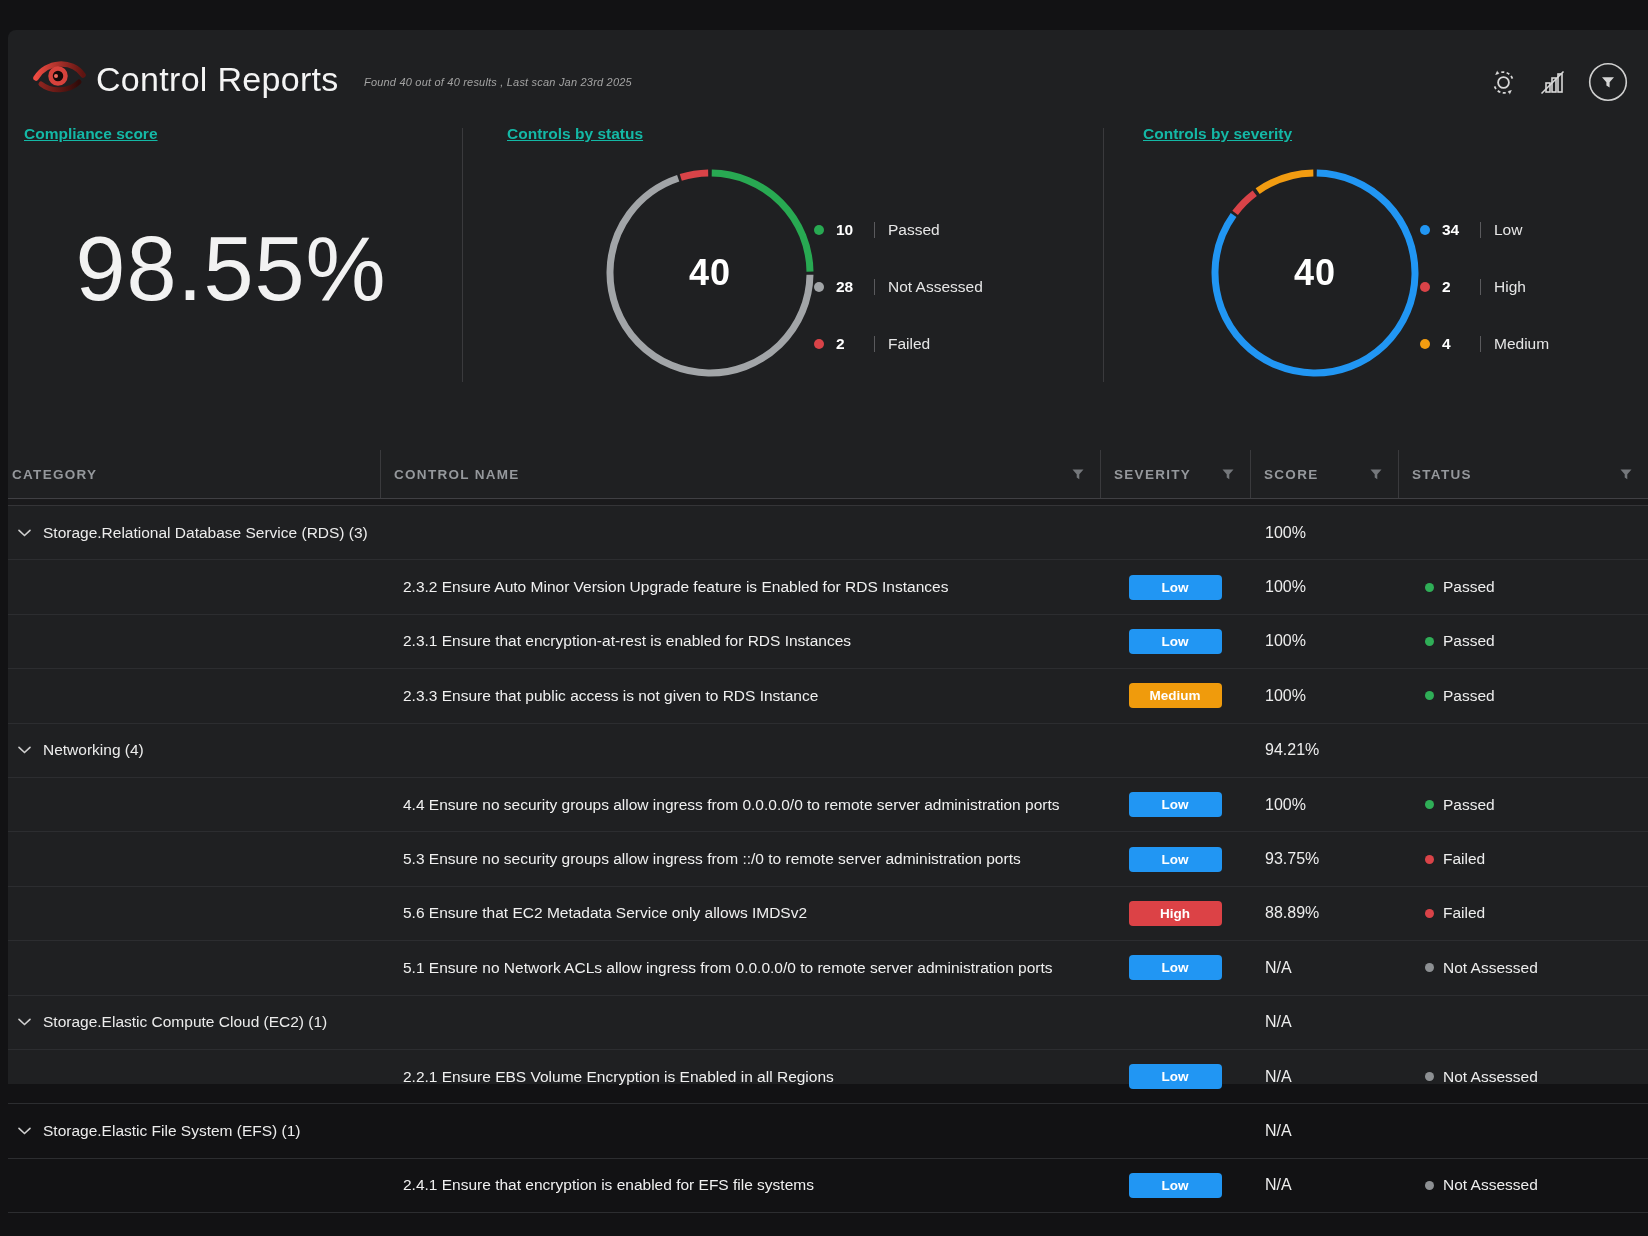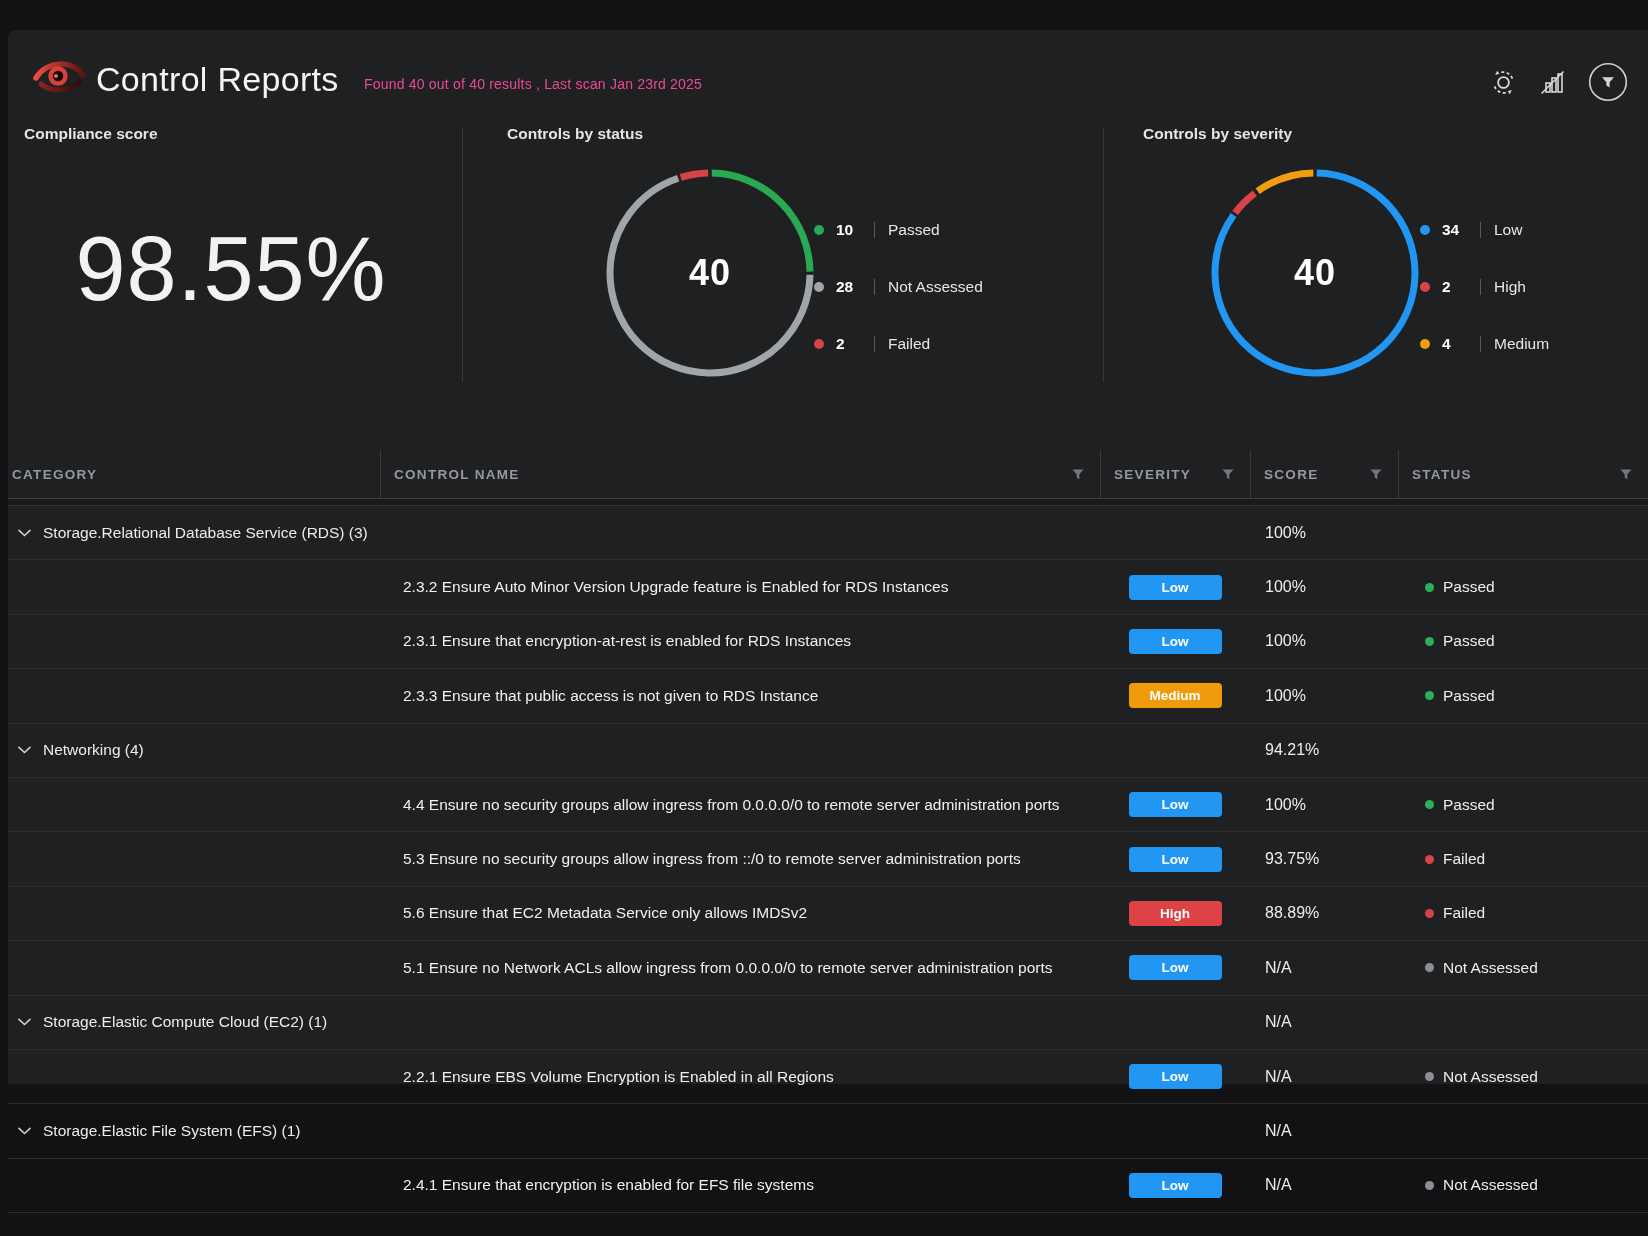--- a/index.html
+++ b/index.html
@@ -2,26 +2,26 @@
 <html><head>
 <meta charset="utf-8">
 <style>
   html,body{margin:0;padding:0;width:1648px;height:1236px;background:#121214;overflow:hidden;
     font-family:"Liberation Sans","DejaVu Sans",sans-serif;-webkit-font-smoothing:antialiased;}
   .main{position:absolute;left:8px;top:30px;width:1640px;height:1054px;background:#1f2022;border-top-left-radius:8px;}
 
   
   .eye-logo{position:absolute;left:24px;top:24px;}
   .title{position:absolute;left:88px;top:30px;font-size:34px;color:#f4f4f4;letter-spacing:.3px;}
-  .subtitle{position:absolute;left:356px;top:46px;font-size:14px;color:#ec4899;letter-spacing:.2px;}
+  .subtitle{position:absolute;left:356px;top:46px;font-style:italic;font-size:11px;color:#a3a3a3;letter-spacing:.2px;}
   .hdr-icons{position:absolute;right:20px;top:32px;display:flex;align-items:center;gap:22px;}
   .hdr-icon{cursor:pointer;display:flex;align-items:center;justify-content:center;}
 
   
-  .panel-label{position:absolute;top:95px;font-size:15.5px;font-weight:bold;color:#e5e5e5;}
+  .panel-label{position:absolute;top:95px;font-size:15.5px;font-weight:bold;color:#14b8a6;text-decoration:underline;}
   #lbl-compliance{left:16px;} #lbl-status{left:499px;} #lbl-severity{left:1135px;}
   .divider-v{position:absolute;top:98px;height:254px;width:1px;background:#3a3a3d;}
   #div1{left:454px;} #div2{left:1095px;}
   .big-score{position:absolute;left:0;top:188px;width:446px;text-align:center;font-size:90px;color:#f2f2f2;letter-spacing:1px;}
   .donut{position:absolute;width:220px;height:220px;}
   #donut-status{left:592px;top:133px;} #donut-severity{left:1197px;top:133px;}
   .donut-num{position:absolute;left:0;top:0;width:220px;height:220px;display:flex;align-items:center;justify-content:center;
     font-size:36px;font-weight:bold;color:#fff;letter-spacing:1px;}
   .legend{position:absolute;top:188px;display:flex;flex-direction:column;gap:33px;}
   #legend-status{left:806px;} #legend-severity{left:1412px;}

